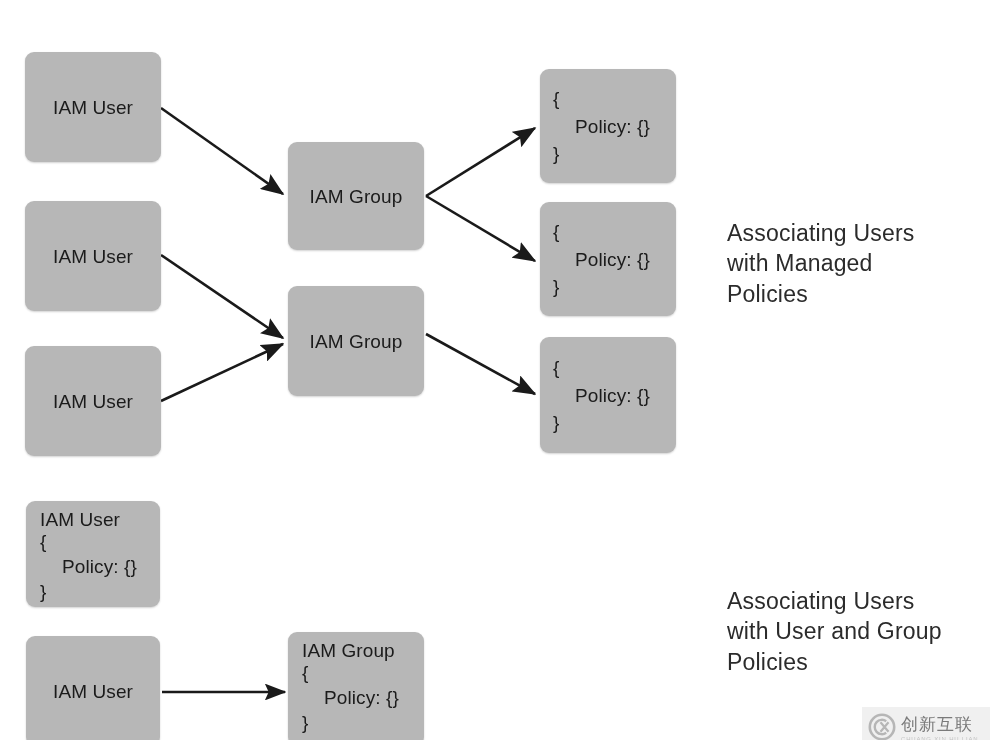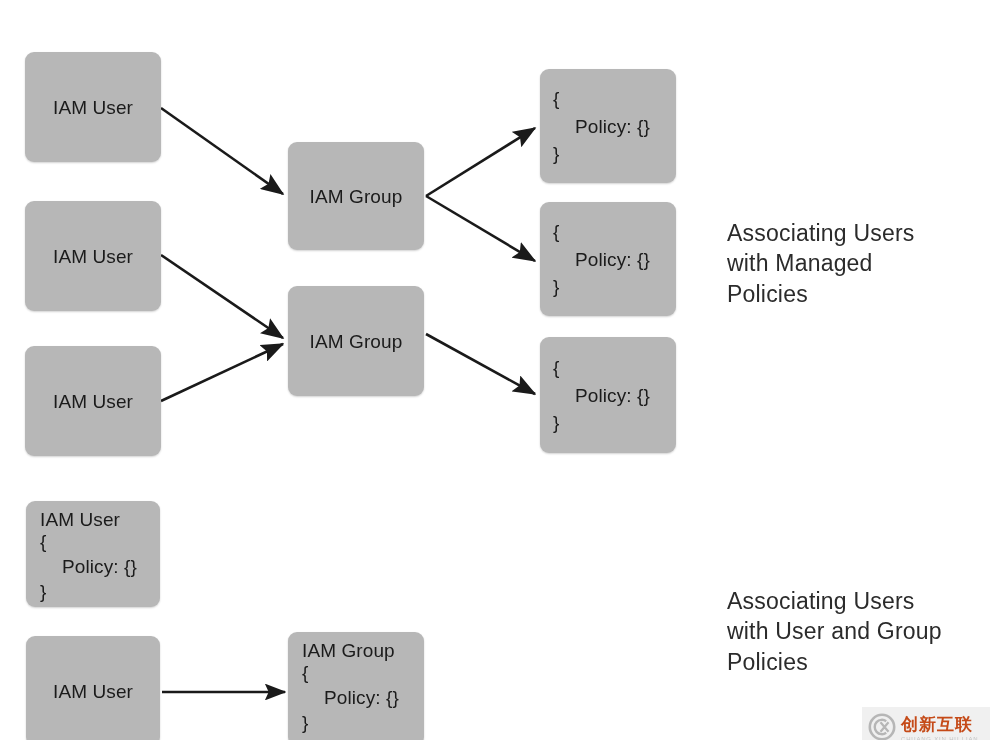--- a/index.html
+++ b/index.html
@@ -119,24 +119,24 @@
   }
   #watermark .wm-text {
     flex: 1 1 auto;
     margin-left: 4px;
     display: flex;
     flex-direction: column;
     justify-content: center;
   }
   #watermark .wm-cn {
     font-size: 17px;
-    color: #c2410c;
+    color: #737373;
     letter-spacing: 1px;
     line-height: 1;
-    font-weight: bold;
+    font-weight: normal;
   }
   #watermark .wm-py {
     font-size: 6px;
     color: #bfbfbf;
     letter-spacing: 0.8px;
     line-height: 1;
     margin-top: 3px;
   }
 </style>
 </head>

